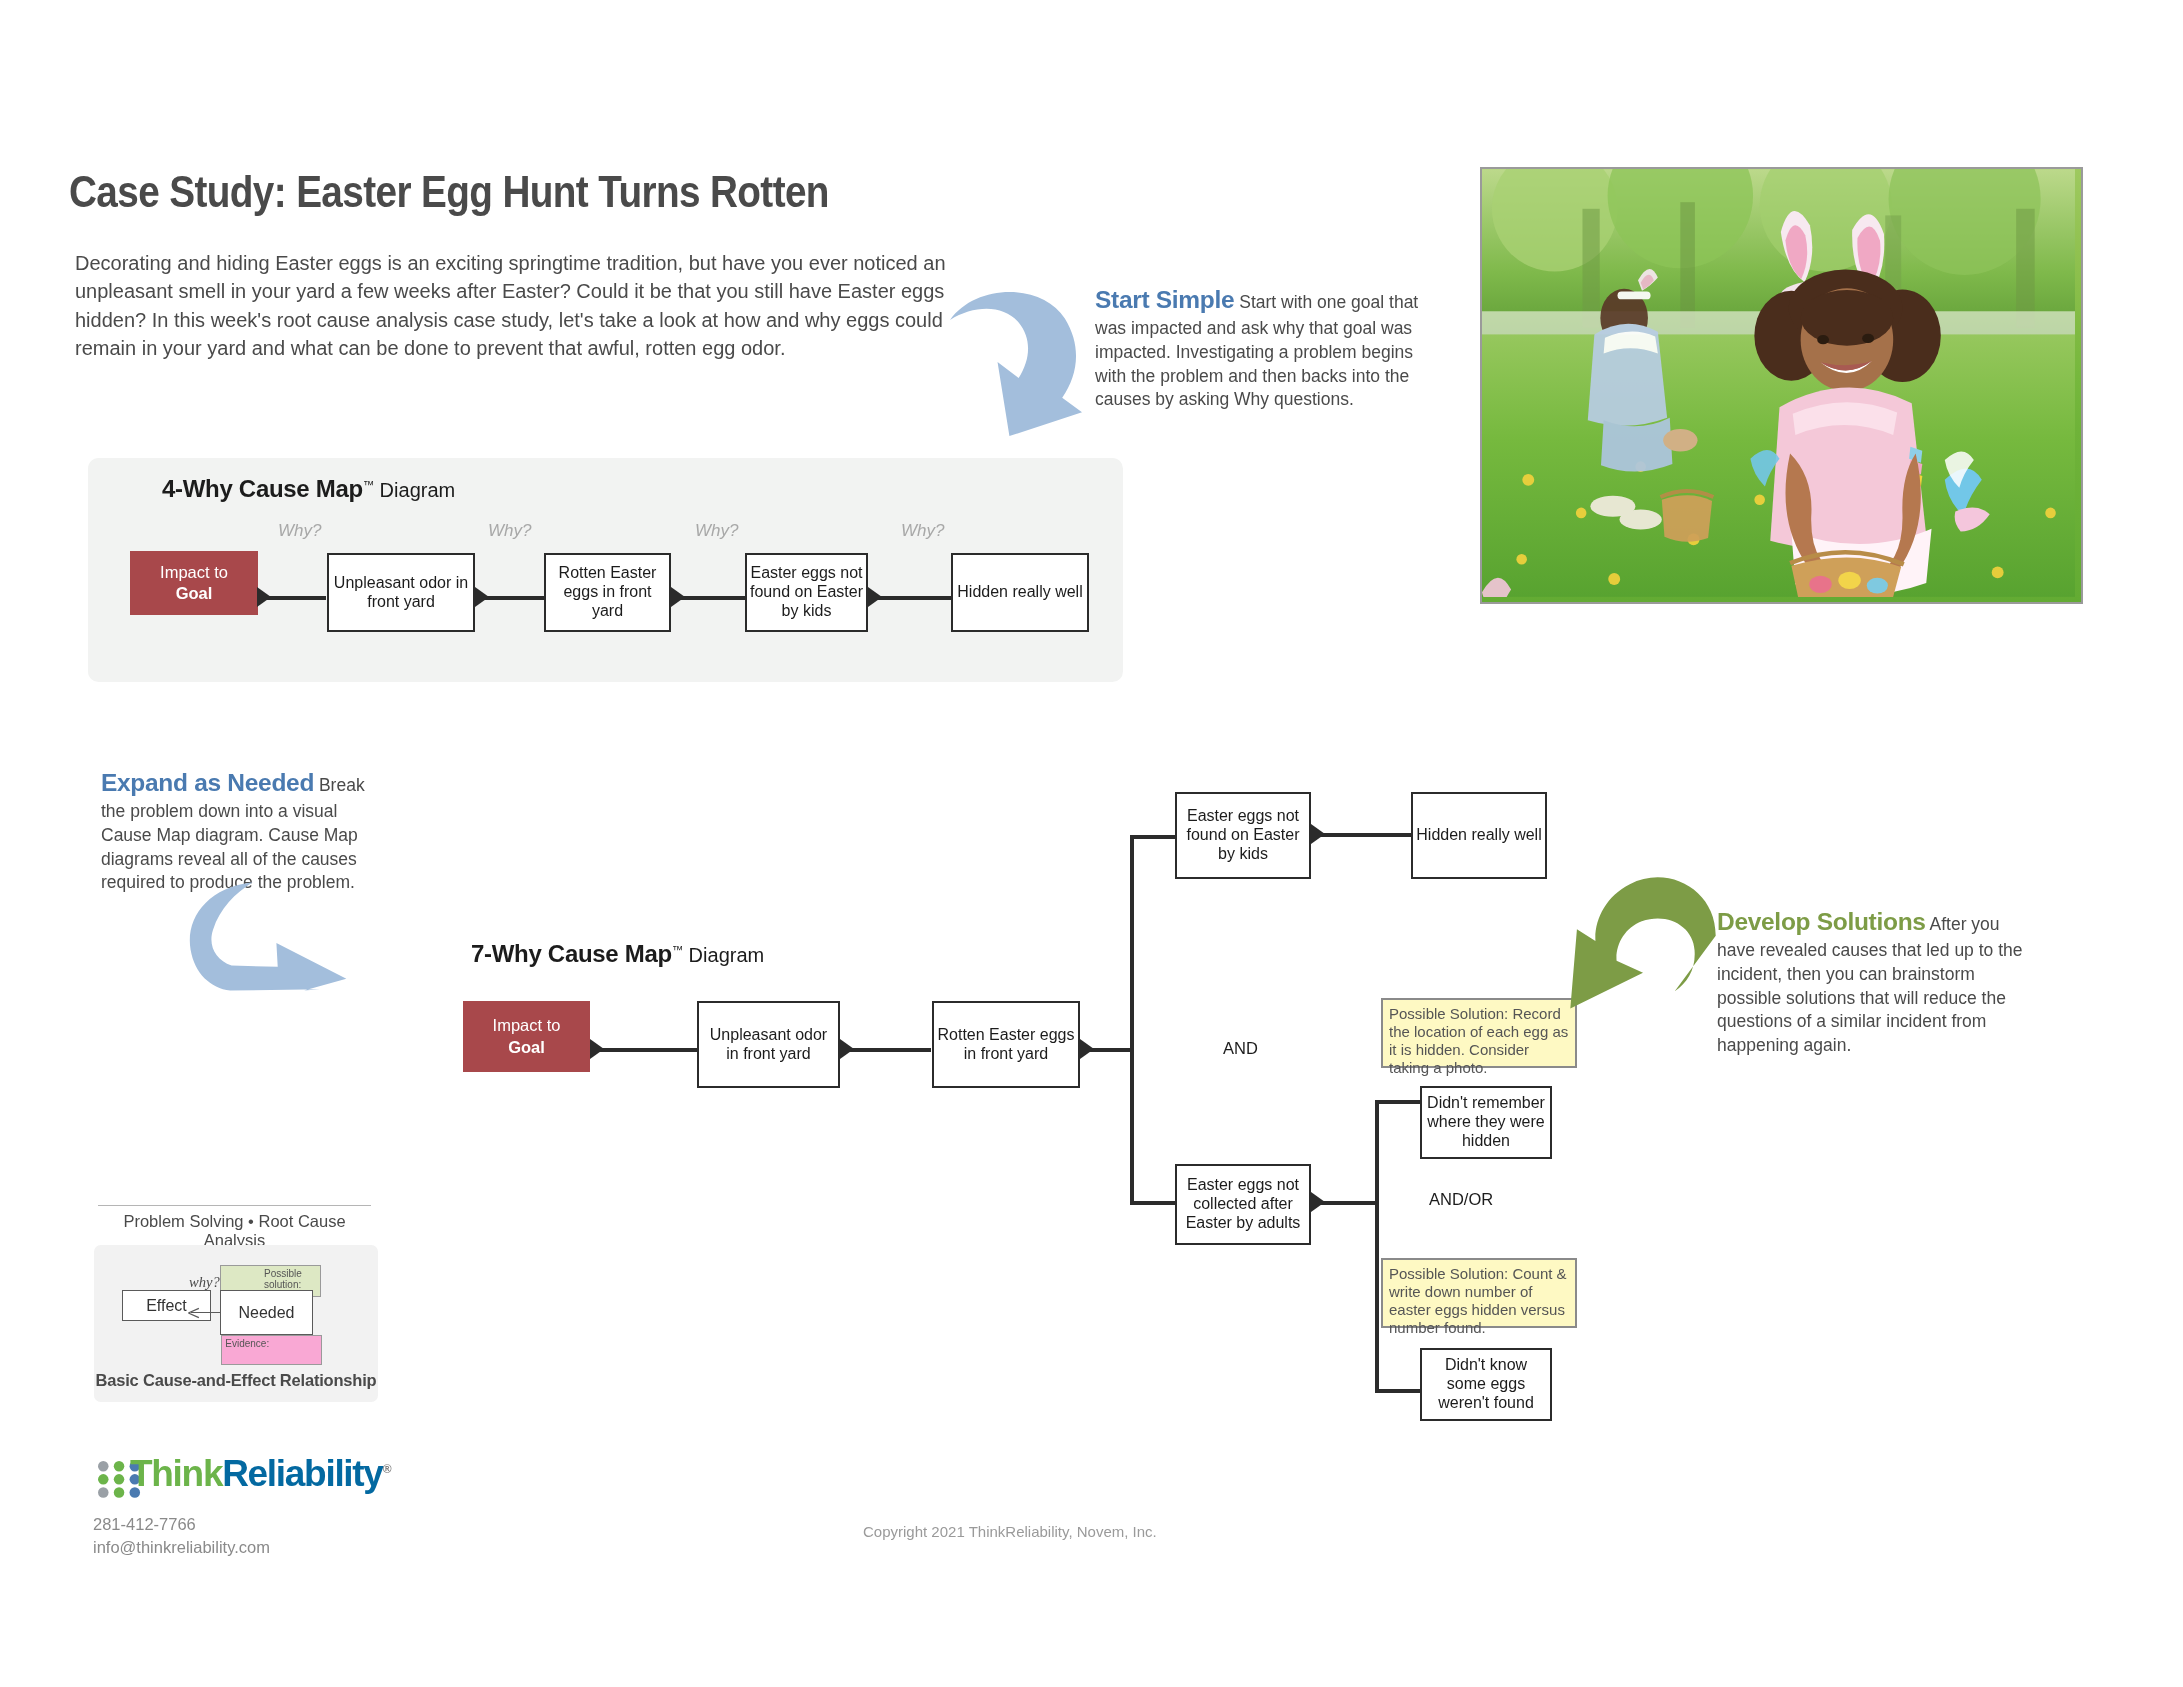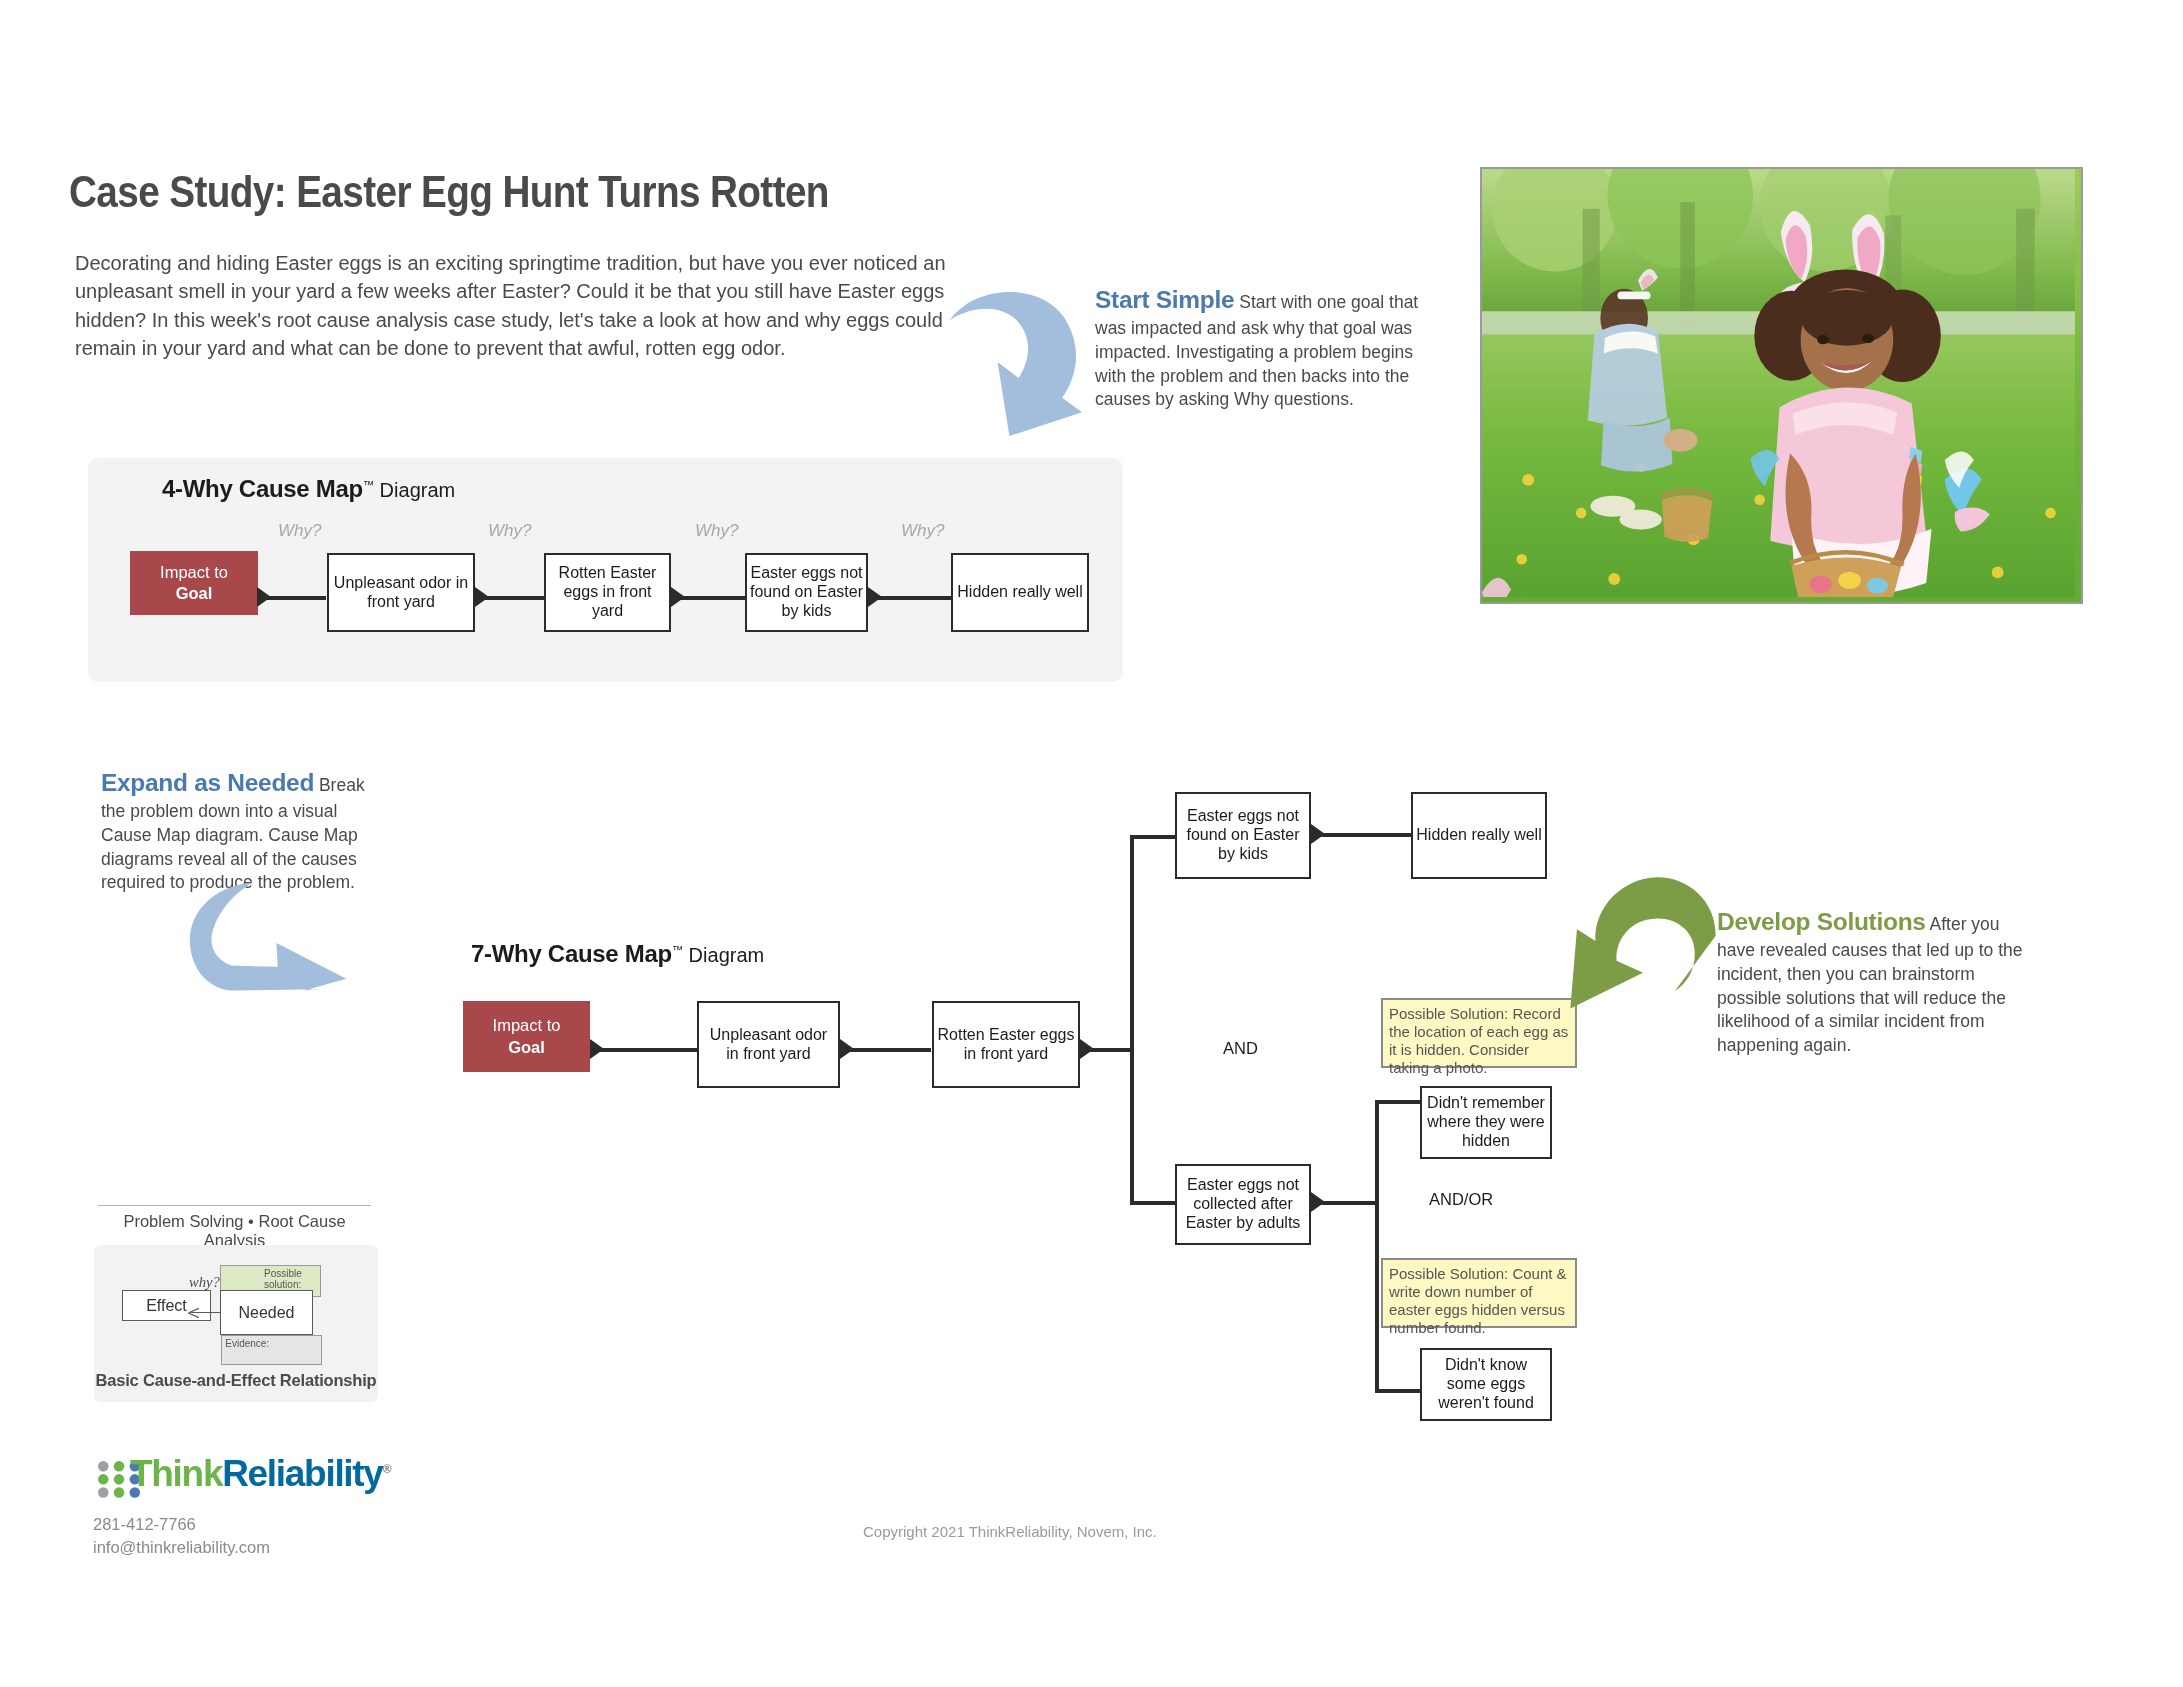--- a/index.html
+++ b/index.html
@@ -283,31 +283,31 @@
   <div class="node solution" style="left:1381px;top:998px;width:196px;height:70px;">Possible Solution: Record the location of each egg as it is hidden. Consider taking a photo.</div>
   <div class="node" style="left:1420px;top:1086px;width:132px;height:73px;">Didn't remember where they were hidden</div>
 
   <div class="node solution" style="left:1381px;top:1258px;width:196px;height:70px;">Possible Solution: Count &amp; write down number of easter eggs hidden  versus number found.</div>
   <div class="node" style="left:1420px;top:1348px;width:132px;height:73px;">Didn't know some eggs weren't found</div>
 
   <svg class="arrow-svg" style="left:1569px;top:872px;" width="152" height="146" viewBox="0 0 230 220">
     <path d="M222 96 C222 26 150 -12 92 18 C56 36 38 72 40 104 L12 86 L2 206 L112 152 L72 134 C70 110 84 84 110 74 C150 60 188 82 190 118 C192 146 180 166 160 180 Z" fill="#7d9c46"></path>
   </svg>
   <div class="callout" id="develop-solutions">
-    <span class="head green">Develop Solutions</span><span> After you have revealed causes that led up to the incident, then you can brainstorm possible solutions that will reduce the likelihood of a similar incident from happening again.</span>
+    <span class="head green">Develop Solutions</span><span> After you have revealed causes that led up to the incident, then you can brainstorm possible solutions that will reduce the questions of a similar incident from happening again.</span>
   </div>
 
   <div id="cm-rule"></div>
   <div id="cm-sub">Problem Solving • Root Cause Analysis</div>
 
   <div id="cm-box"></div>
   <div style="position:absolute;left:94px;top:1245px;width:284px;height:157px;pointer-events:none;">
     <div class="cm-tag" style="left:126px;top:20px;width:101px;height:32px;background:#dde8c4;border:0.7px solid #9a9a9a;padding-left:43px;">Possible solution:</div>
     <div class="cm-node" style="left:126px;top:45px;width:93px;height:45px;background:#fff;">Needed</div>
-    <div class="cm-tag" style="left:127px;top:90px;width:101px;height:30px;background:#e5e5e5;border:0.7px solid #9a9a9a;">Evidence:</div>
+    <div class="cm-tag" style="left:127px;top:90px;width:101px;height:30px;background:#f9a8d4;border:0.7px solid #9a9a9a;">Evidence:</div>
     <div class="cm-node" style="left:28px;top:45px;width:89px;height:31px;background:#fff;">Effect</div>
     <div style="position:absolute;left:97px;top:67px;width:30px;height:1.3px;background:#5a5a5a;"></div>
     <svg style="position:absolute;left:93px;top:62px;" width="13.2" height="12" viewBox="0 0 20 18">
       <path d="M2 9 L18 2 M2 9 L18 16" stroke="#5a5a5a" stroke-width="2" fill="none"></path>
     </svg>
     <div style="position:absolute;left:95px;top:29px;font-style:italic;font-size:14.6px;color:#4a4a4a;
                 font-family:'Liberation Serif','DejaVu Serif',serif;">why?</div>
   </div>
   <div id="cm-caption">Basic Cause-and-Effect Relationship</div>
 

